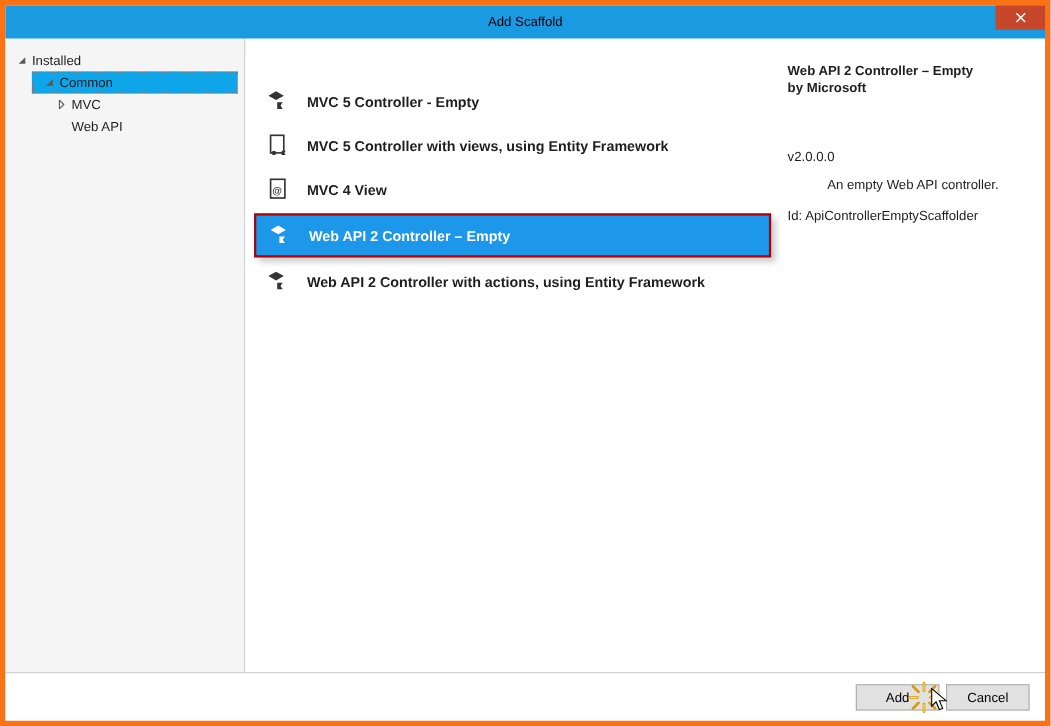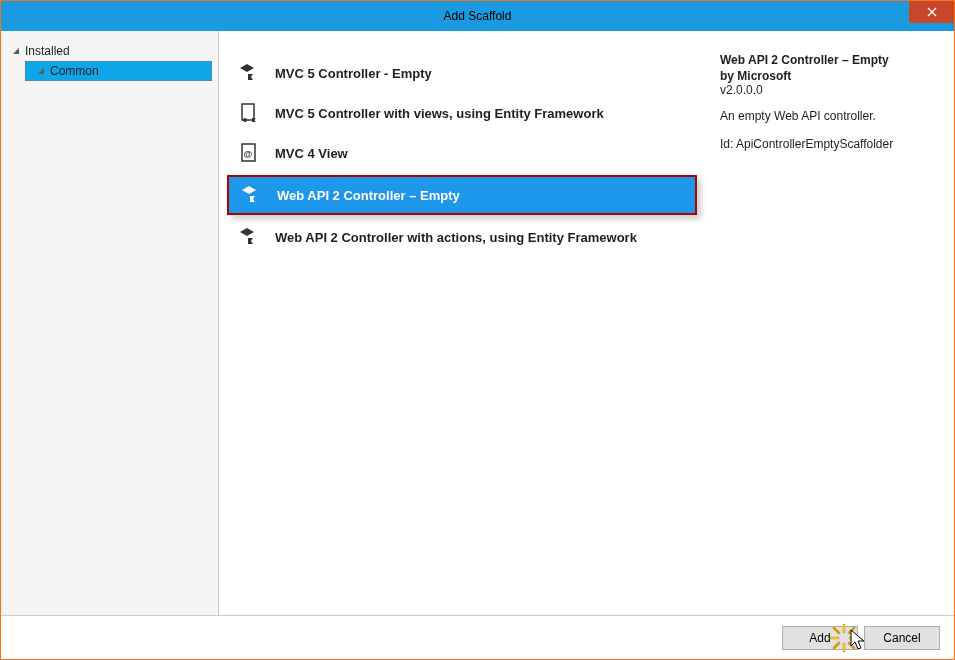--- a/index.html
+++ b/index.html
@@ -1,49 +1,49 @@
 <!DOCTYPE html>
 <html><head>
 <meta charset="utf-8">
 <style>
   * { box-sizing: border-box; font-family: "Segoe UI", Tahoma, sans-serif; }
   body { margin: 0; background: #fff; width: 955px; height: 660px; overflow: hidden; }
 
-  .window { width: 955px; height: 660px; border: 1px solid #f97316; position: relative; display: flex; flex-direction: column; background:#fff; }
+  .window { width: 955px; height: 660px; border: 5px solid #f97316; position: relative; display: flex; flex-direction: column; background:#fff; }
 
   .titlebar { height: 30px; background: #1a9ae0; color:#000; display:flex; align-items:center; position:relative; }
   .titlebar .title { position:absolute; left:50%; transform:translateX(-50%); font-size:12px; }
   .titlebar .close { position:absolute; right:0; top:0; width:45px; height:22px; background:#c7472b; color:#fff; display:flex; align-items:center; justify-content:center; cursor:pointer; }
   .titlebar .close svg { display:block; }
 
   .body { flex:1; display:flex; flex-direction:column; background:#fff; }
 
   .content { flex:1; display:flex; overflow:hidden; }
 
   .sidebar { width:218px; background:#f5f5f5; border-right:1px solid #ccc; padding-top:6px; }
   .tree { font-size:12px; color:#1e1e1e; padding:4px 0 0 0; }
   .tree-row { display:flex; align-items:center; height:20px; padding-left:10px; cursor:pointer; }
   .tree-row.selected { background:#0ea5e9; border:1px dotted #7a7a7a; margin:0 6px 0 6px; padding-left:4px; }
   .tree-children { padding-left:18px; }
   .tree-children .tree-row { padding-left: 10px; }
   .arrow { width:10px; height:10px; margin-right:4px; display:flex; align-items:center; justify-content:center; }
   .spacer { width:14px; display:inline-block; }
 
-  .middle { flex:1; padding:22px 0 0 0; background:#fff; position:relative; }
+  .middle { flex:1; padding:22px 0 0 0; background:#fff; position:relative;margin-top:15px; }
   .list { width:470px; margin-left:8px; }
   .item { display:flex; align-items:center; height:40px; padding:0 10px; cursor:pointer; font-size:13px; font-weight:600; color:#1e1e1e; }
   .item .icon { width:24px; height:24px; margin-right:14px; display:flex; align-items:center; justify-content:center; }
   .item.selected { background:#1c97ea; color:#fff; border:2px solid #b00000; box-shadow: 4px 4px 6px rgba(0,0,0,0.2); margin: 2px 0; }
   .item.selected .icon svg path, .item.selected .icon svg rect { }
 
   .details { width:240px; padding:22px 14px 0 6px; font-size:12px; color:#1e1e1e; }
   .details .dtitle { font-weight:700; margin-bottom:2px; }
   .details .dby { margin-bottom:0;font-weight:bold; }
-  .details .dver { margin-bottom:12px; }
-  .details .ddesc { margin-bottom:14px; }
+  .details .dver { margin-bottom:12px;margin-top:48px; }
+  .details .ddesc { margin-bottom:14px;margin-left:36px; }
   .details .did { }
 
   .footer { height:44px; border-top:1px solid #ccc; display:flex; align-items:center; justify-content:flex-end; padding-right:14px; gap:6px; position:relative;text-align:right; }
   .btn { width:76px; height:24px; font-size:12px; border:1px solid #adadad; background:#e1e1e1; cursor:pointer; display:flex; align-items:center; justify-content:center; }
 
   .star { position:absolute; right:95px; bottom:6px; width:30px; height:30px; pointer-events:none; }
   .cursor { position:absolute; right:86px; bottom:6px; width:18px; height:24px; pointer-events:none; }
 </style>
 </head>
 <body>
@@ -77,20 +77,34 @@
           <div class="tree-children">
             <div class="tree-row selected">
               <span class="arrow">
                 <svg width="8" height="8" viewBox="0 0 8 8">
                     <path d="M1 7 L7 1 L7 7 Z" fill="#595959"></path>
                   </svg>
               </span>
               <span>Common</span>
             </div>
 
+            <div class="tree-children">
+              <div class="tree-row">
+                <span class="arrow">
+                  <svg width="8" height="8" viewBox="0 0 8 8">
+                      <path d="M2 0 L6 4 L2 8 Z" fill="none" stroke="#595959" stroke-width="1"></path>
+                    </svg>
+                </span>
+                <span>MVC</span>
+              </div>
+              <div class="tree-row">
+                <span class="spacer"></span>
+                <span>Web API</span>
+              </div>
+            </div>
           </div>
 
         </div>
       </div>
 
       <div class="middle">
         <div class="list">
 
           <div class="item">
             <span class="icon">

